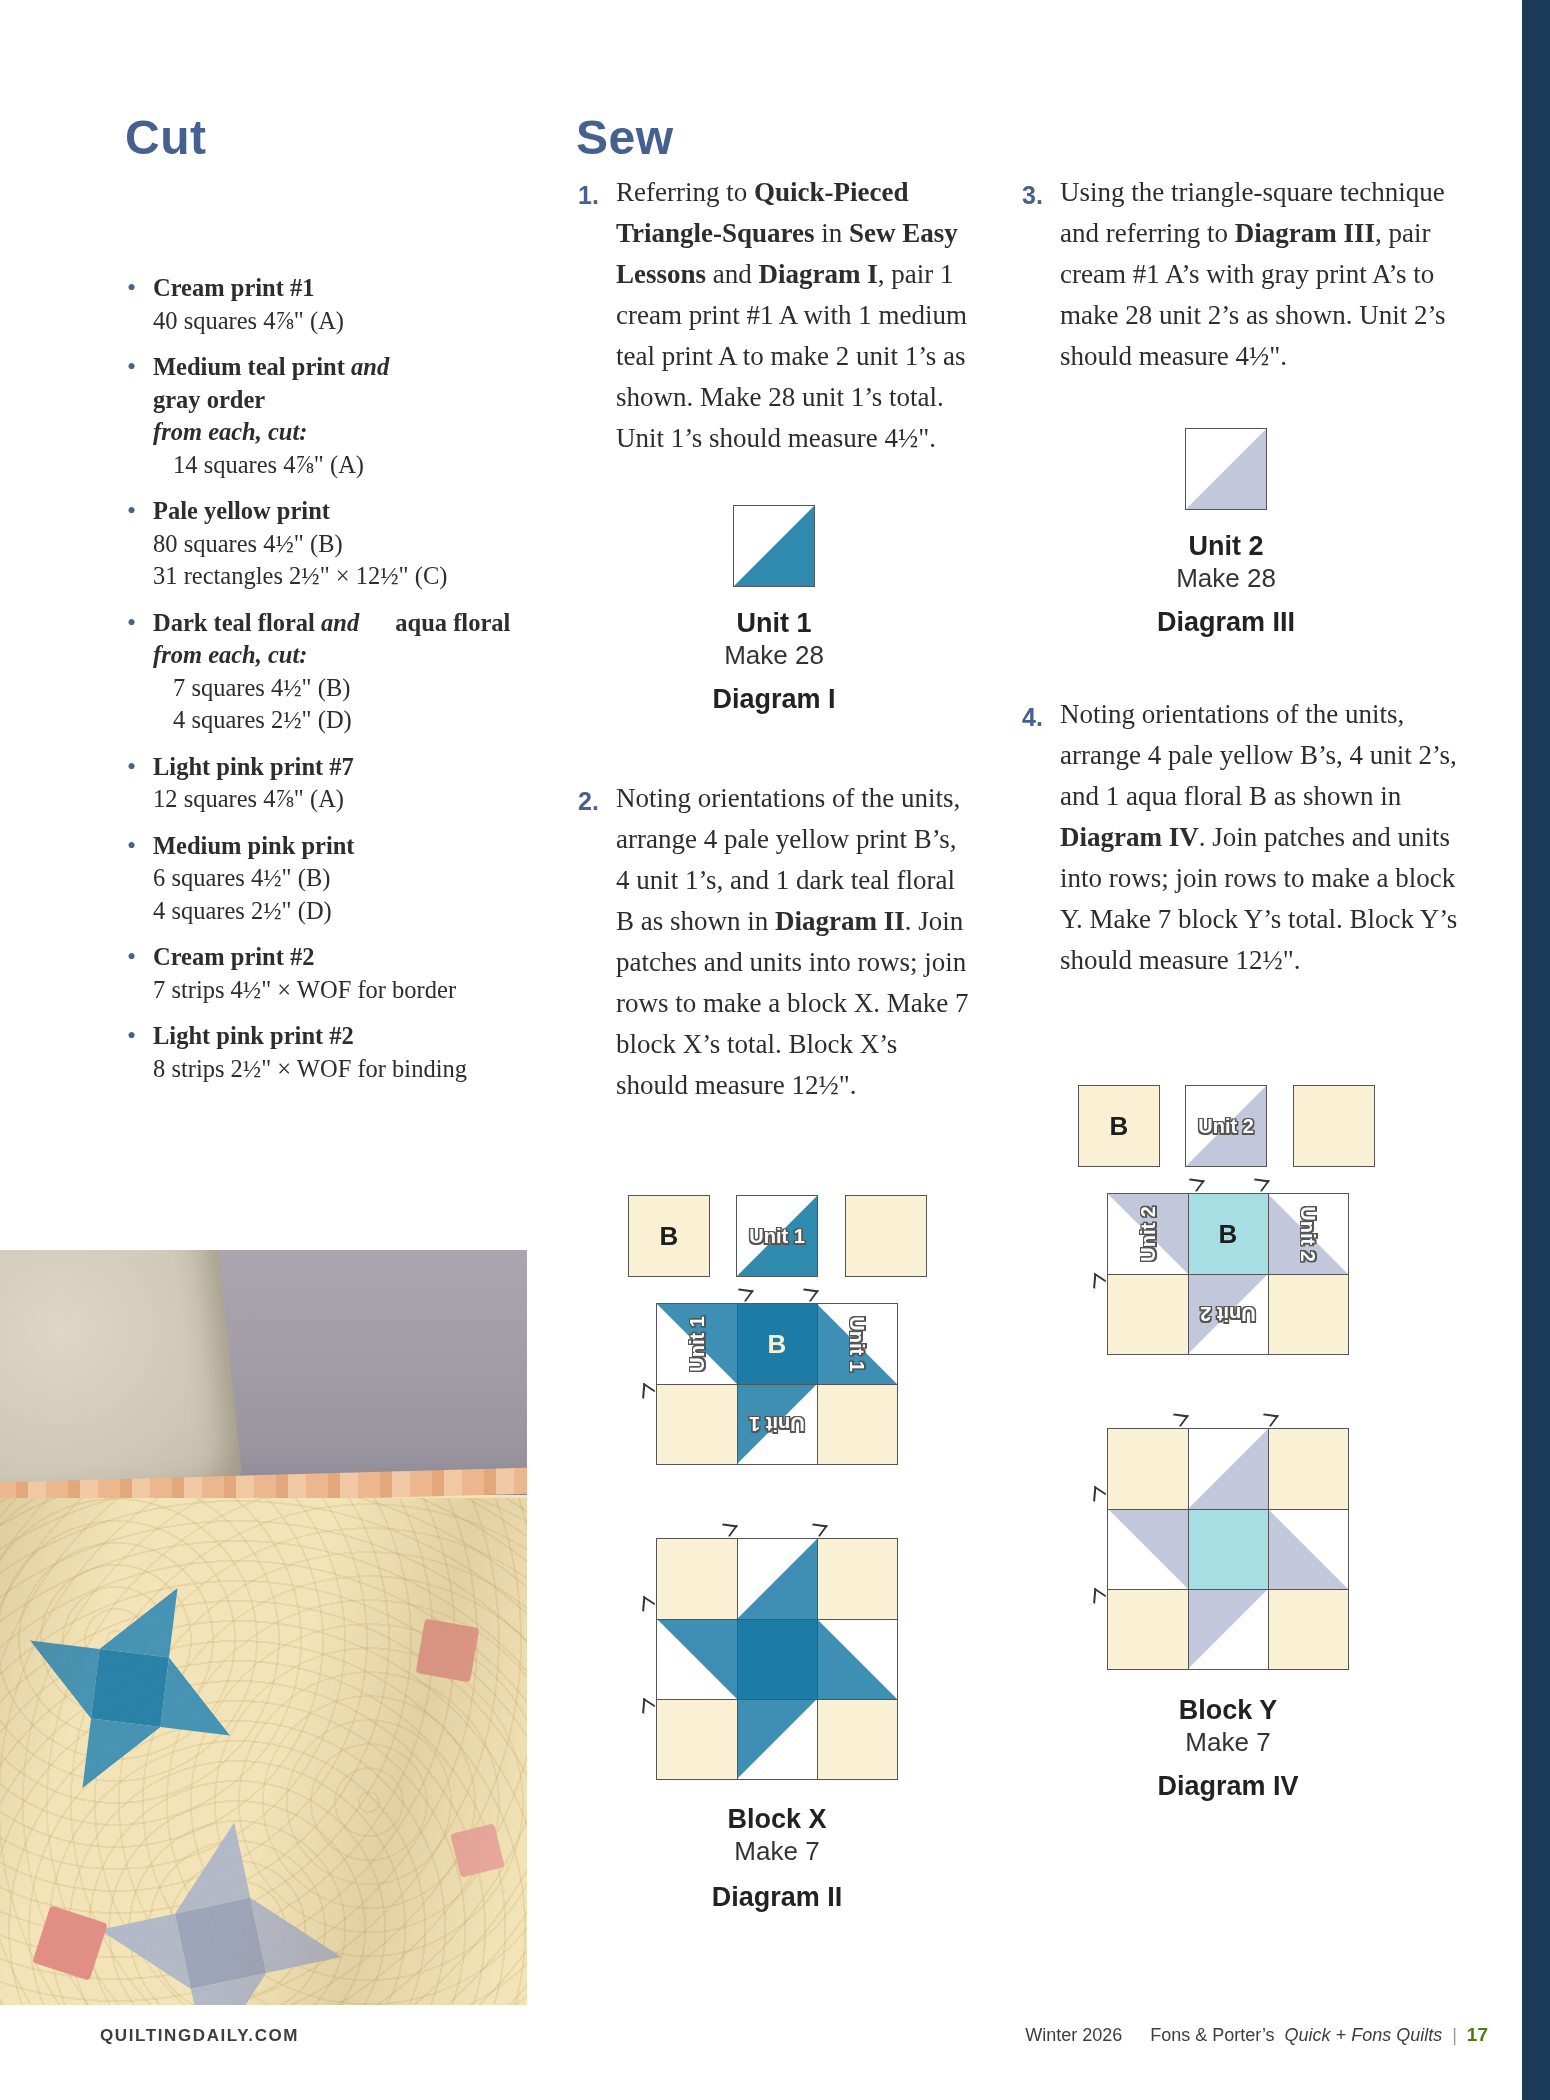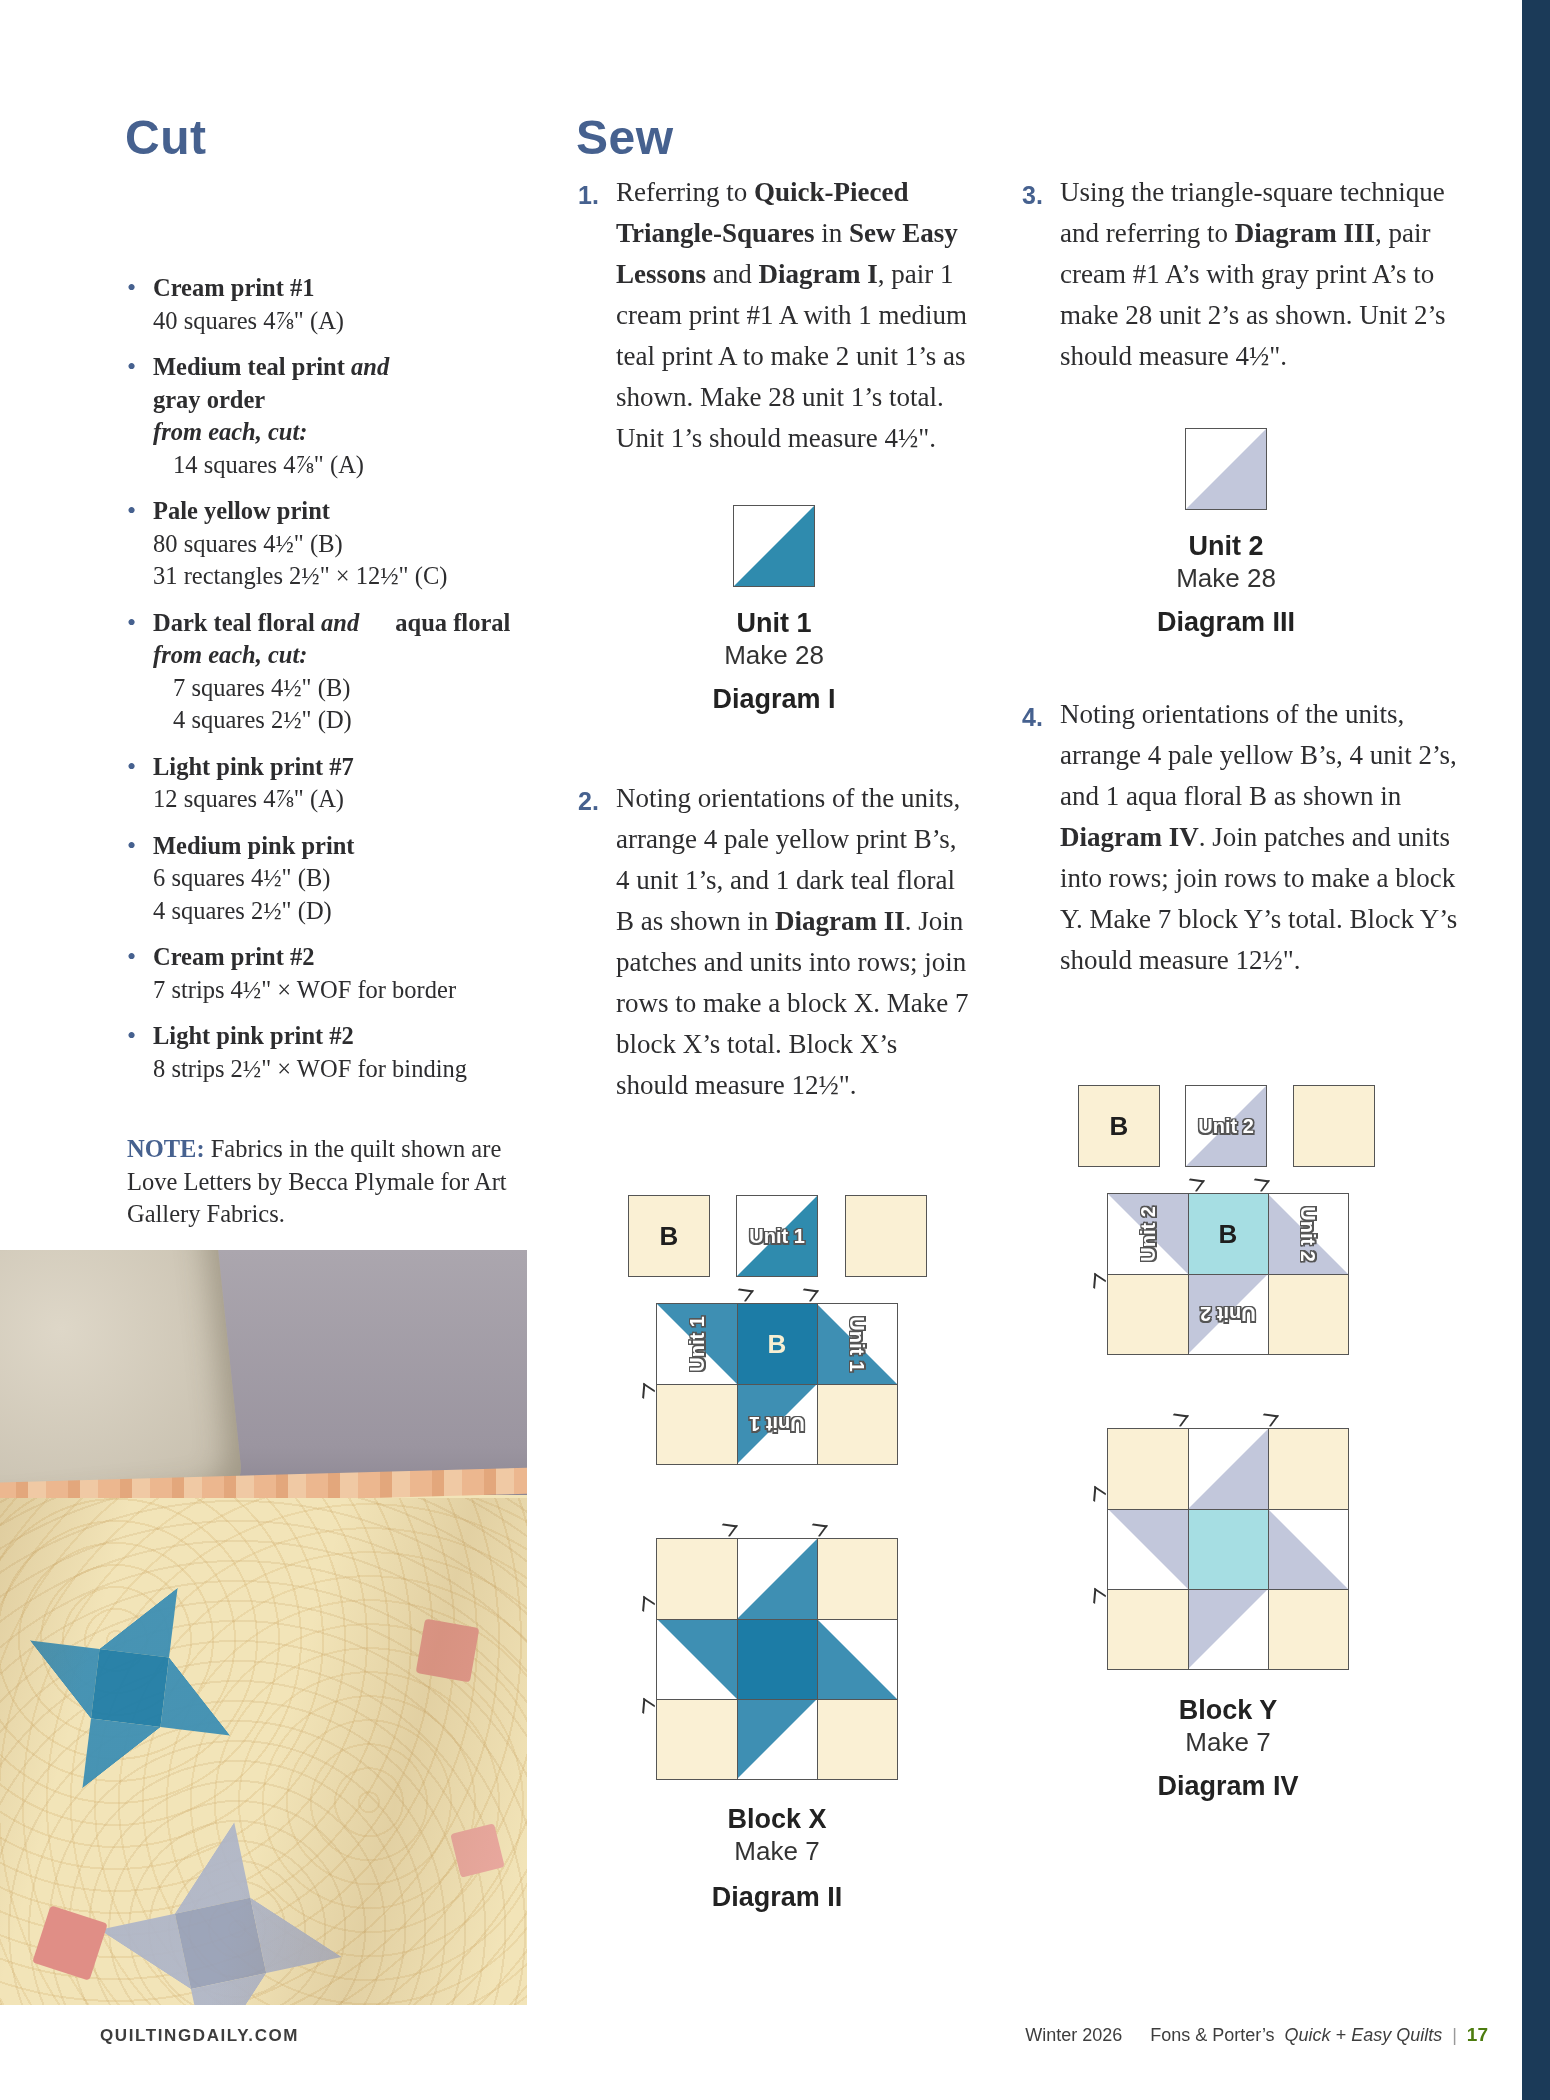--- a/index.html
+++ b/index.html
@@ -146,21 +146,20 @@
         <span class="dot">•</span>
         <div class="cline"><span style="font-weight: bold;">Cream print #2</span></div>
         <div class="cline"><span>7 strips 4½" × WOF for border</span></div>
       </div>
       <div class="cut-item">
         <span class="dot">•</span>
         <div class="cline"><span style="font-weight: bold;">Light pink print #2</span></div>
         <div class="cline"><span>8 strips 2½" × WOF for binding</span></div>
       </div>
     </div>
-  <div class="abs" id="cut-note"><span class="accent">NOTE:</span><span> Fabrics in the quilt shown are Love Letters by Becca Plymale for Art Gallery Fabrics.</span></div>
 
   <div class="abs col-heading" style="left:576px;top:110px;">Sew</div>
 
   <div class="abs step" id="step1">
     <div class="num">1.</div>
     <div class="stext"><span>Referring to </span><span style="font-weight: bold;">Quick-Pieced Triangle-Squares</span><span> in </span><span style="font-weight: bold;">Sew Easy Lessons</span><span> and </span><span style="font-weight: bold;">Diagram I</span><span>, pair 1 cream print #1 A with 1 medium teal print A to make 2 unit 1’s as shown. Make 28 unit 1’s total. Unit 1’s should measure 4½".</span></div>
   </div>
   <div class="abs step" id="step2">
     <div class="num">2.</div>
     <div class="stext"><span>Noting orientations of the units, arrange 4 pale yellow print B’s, 4 unit 1’s, and 1 dark teal floral B as shown in </span><span style="font-weight: bold;">Diagram II</span><span>. Join patches and units into rows; join rows to make a block X. Make 7 block X’s total. Block X’s should measure 12½".</span></div>
@@ -321,19 +320,19 @@
     </div>
   </div>
 
   <div class="abs" id="navy-bar"></div>
 
   <div class="abs" id="footer-site">QUILTINGDAILY.COM</div>
   <div class="abs" id="footer-right">
     <span>Winter 2026</span>
     <span class="grp">
       <span>Fons &amp; Porter’s</span>
-      <span style="font-style:italic;">Quick + Easy Quilts</span>
+      <span style="font-style:italic;">Quick + Fons Quilts</span>
       <span class="sep">|</span>
       <span class="pg">17</span>
     </span>
   </div>
 
 </div>
 
 </body></html>

